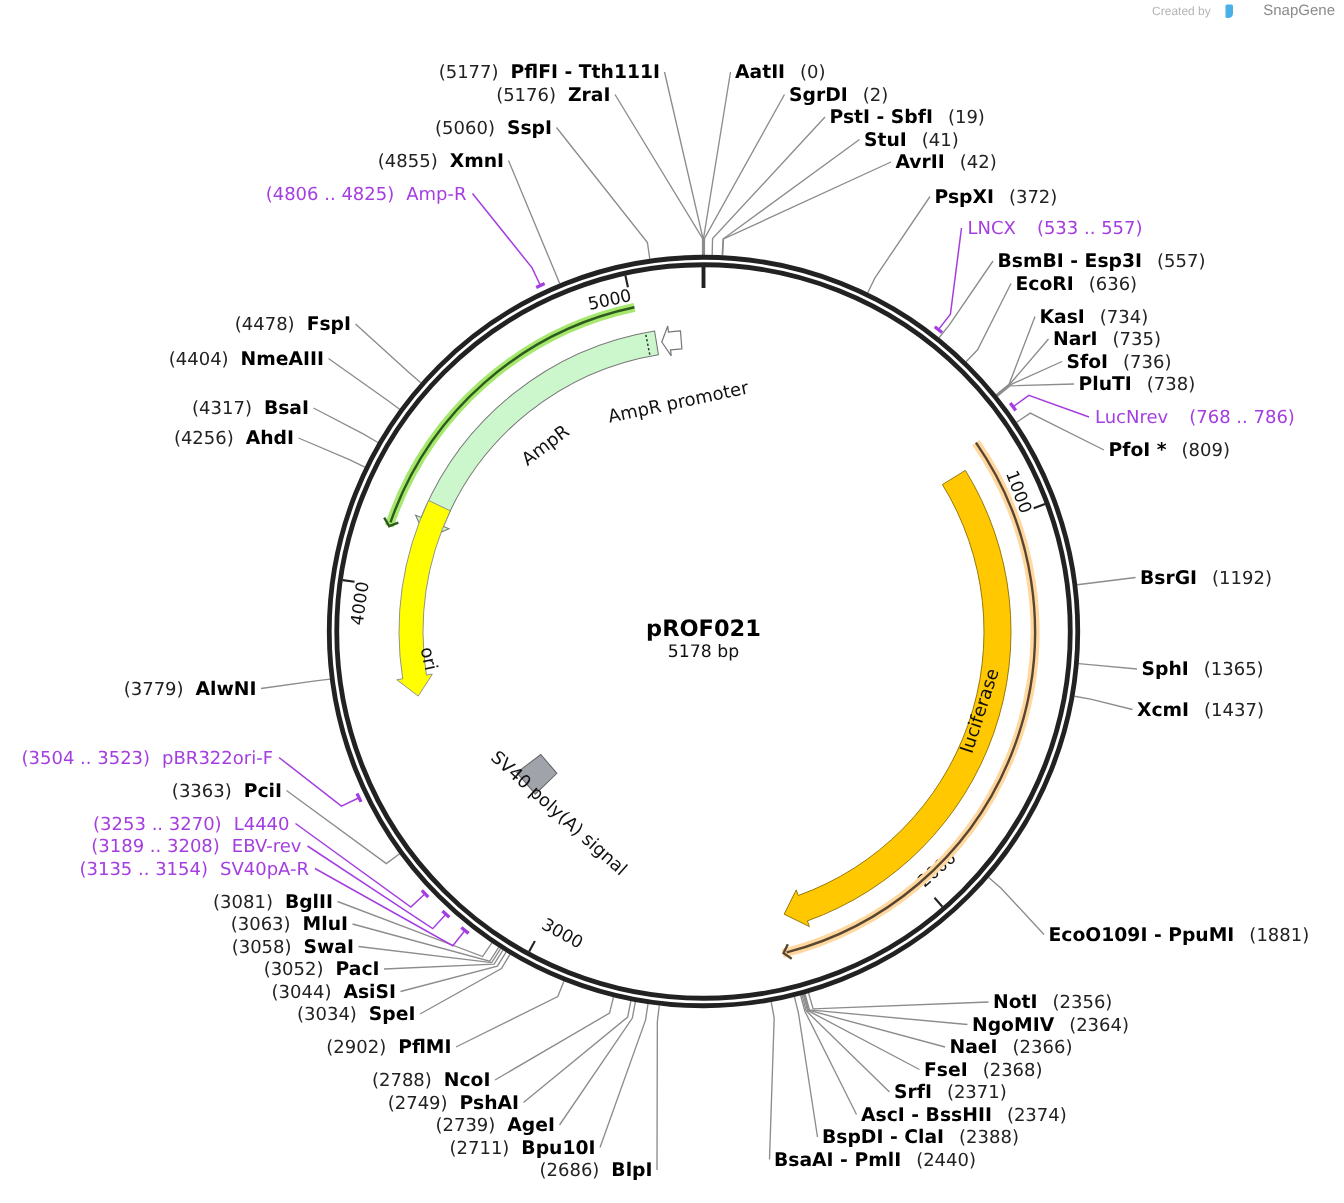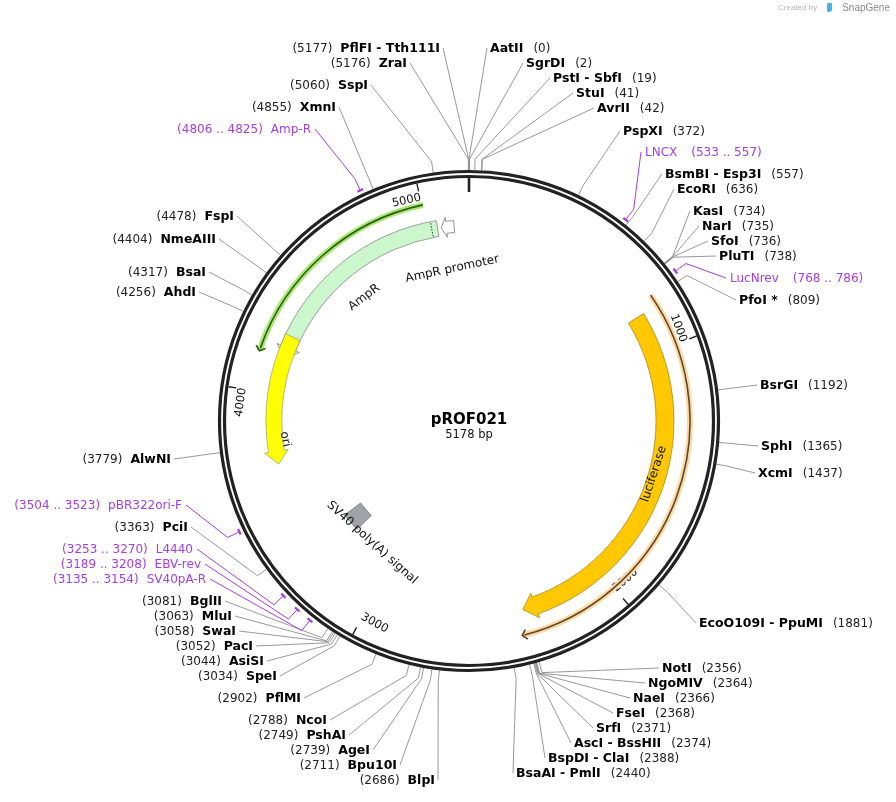--- a/index.html
+++ b/index.html
@@ -1,19 +1,19 @@
 <!DOCTYPE html>
 <html><head>
 <meta charset="utf-8">
 <style>
   html, body { margin: 0; padding: 0; background: #ffffff; }
   body { width: 896px; height: 802px; position: relative; overflow: hidden; font-family: "DejaVu Sans", "Liberation Sans", sans-serif; }
   #map { position: absolute; left: 0; top: 0; width: 896px; height: 802px; }
   .credit { position: absolute; right: 6px; top: 2px; font-size: 8px; color: #b4b4b4; display: flex; align-items: center; gap: 10px; font-family: "Liberation Sans", sans-serif; }
-  .credit .brand { color: #8a8a8a; font-size: 10px; }
+  .credit .brand { color: #8a8a8a; font-size: 10px; margin-left: 10px; }
   .credit .logo { display: inline-block; width: 5px; height: 9px; background: #4ab0e8; border-radius: 1px 1px 3px 1px; }
   .site-name { font-weight: bold; font-size: 12.5px; fill: #000; }
   .site-pos { font-size: 12px; fill: #222; }
   .primer-text { font-size: 12px; fill: #a43ee0; }
   .feat-label { font-size: 12px; fill: #111; }
   .tick-label { font-size: 11.5px; fill: #111; }
   .title { font-weight: bold; font-size: 15px; fill: #000; }
   .subtitle { font-size: 11.5px; fill: #111; }
 </style>
 </head>

